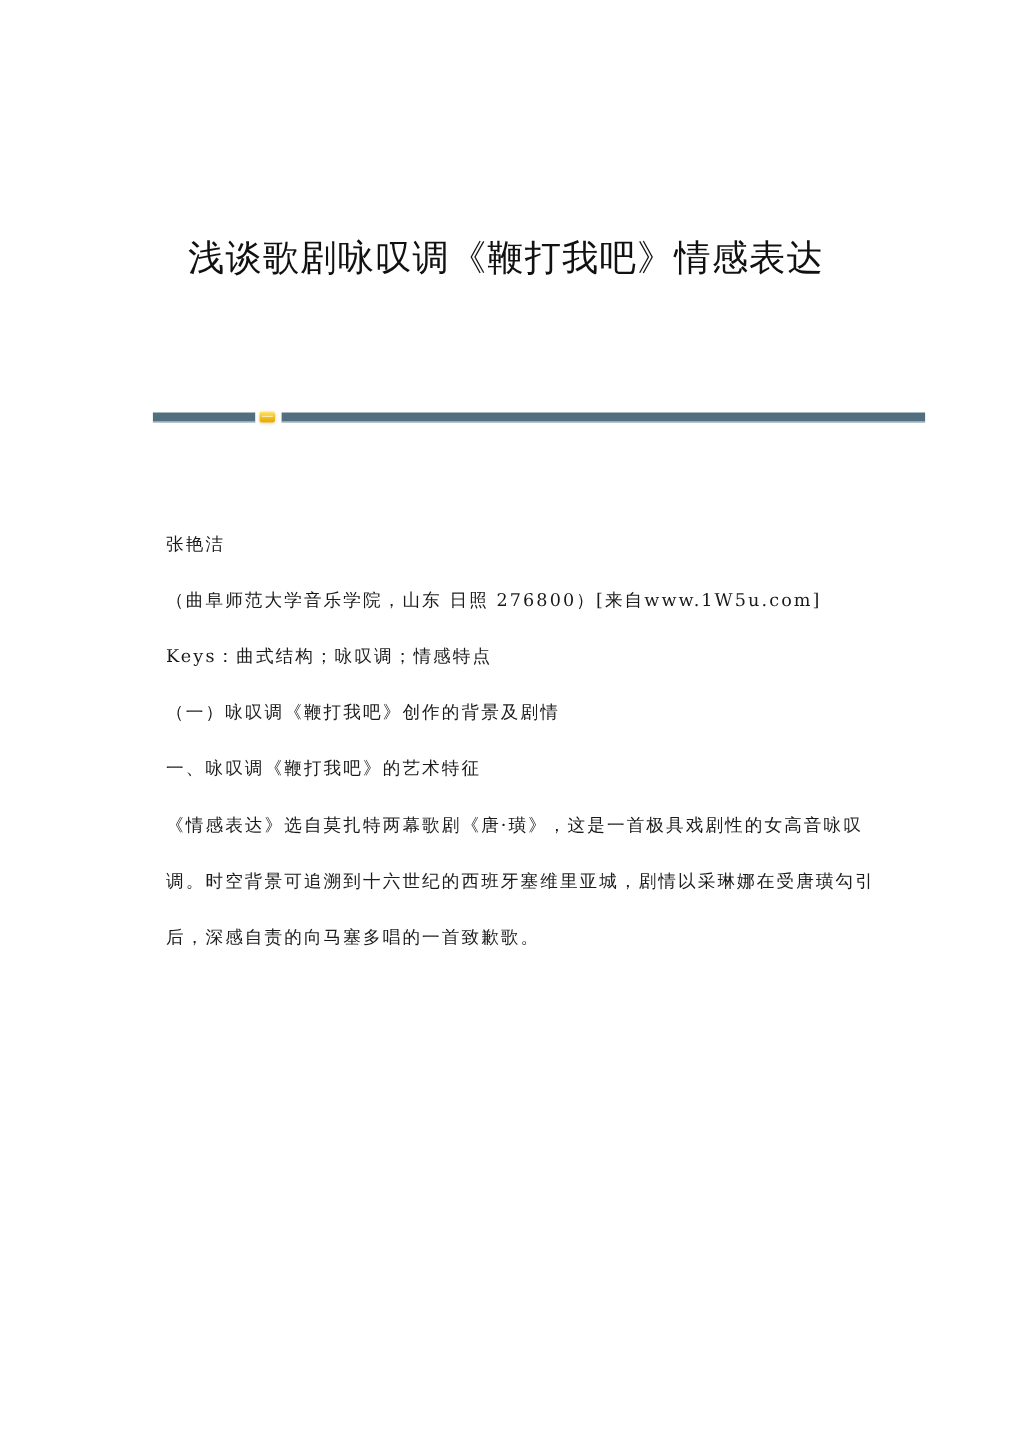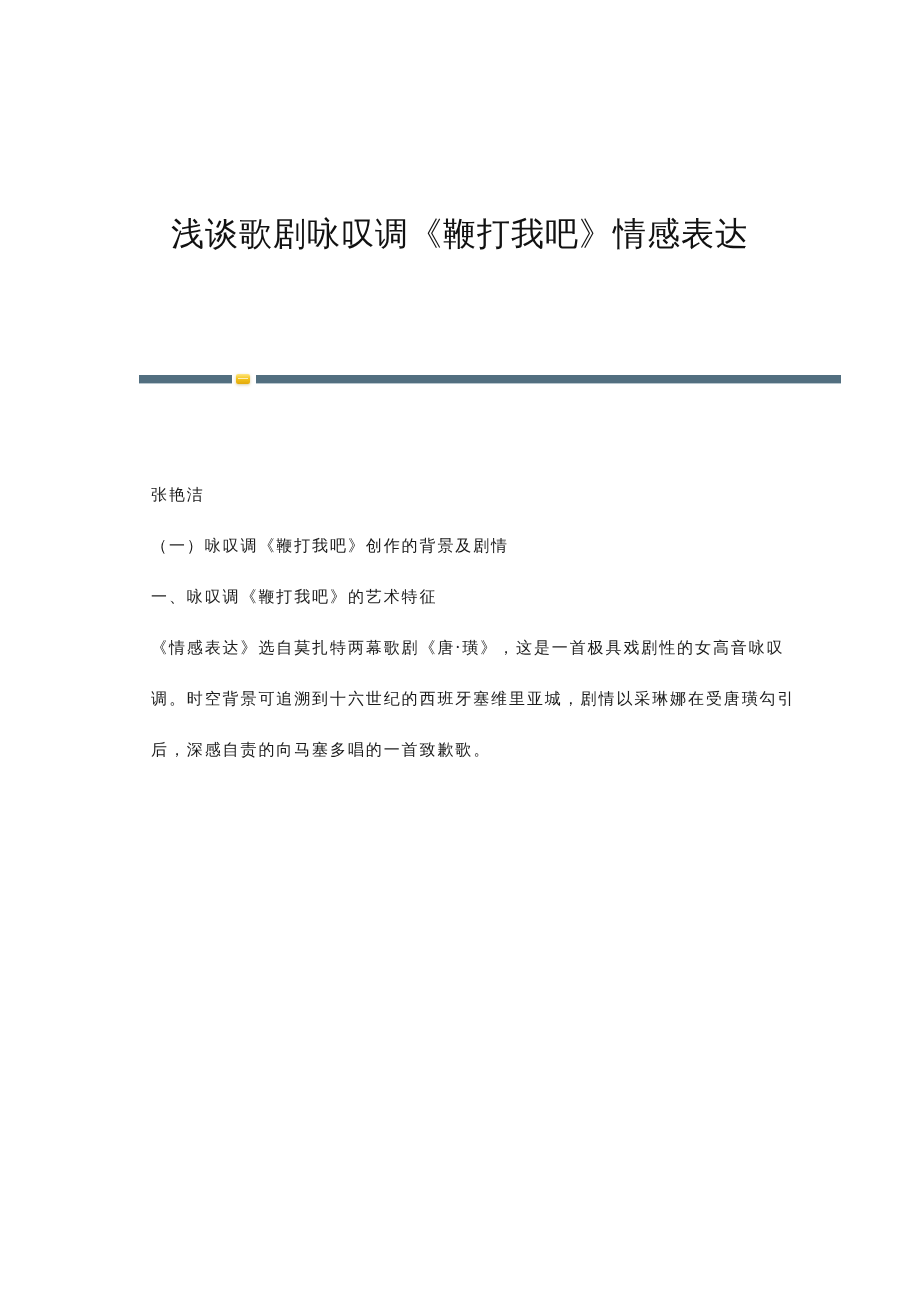--- a/index.html
+++ b/index.html
@@ -84,16 +84,18 @@
 </h1>
 
 <div class="divider">
   <div class="bar bar-left"></div>
   <div class="marker"></div>
   <div class="bar bar-right"></div>
 </div>
 
 <div class="content">
   <p>张艳洁</p>
+  <p>（曲阜师范大学音乐学院，山东 日照 276800）[来自www.1W5u.com]</p>
+  <p>Keys：曲式结构；咏叹调；情感特点</p>
   <p>（一）咏叹调《鞭打我吧》创作的背景及剧情</p>
   <p>一、咏叹调《鞭打我吧》的艺术特征</p>
   <p>《情感表达》选自莫扎特两幕歌剧《唐·璜》，这是一首极具戏剧性的女高音咏叹调。时空背景可追溯到十六世纪的西班牙塞维里亚城，剧情以采琳娜在受唐璜勾引后，深感自责的向马塞多唱的一首致歉歌。</p>
 </div>
 
 </body></html>

